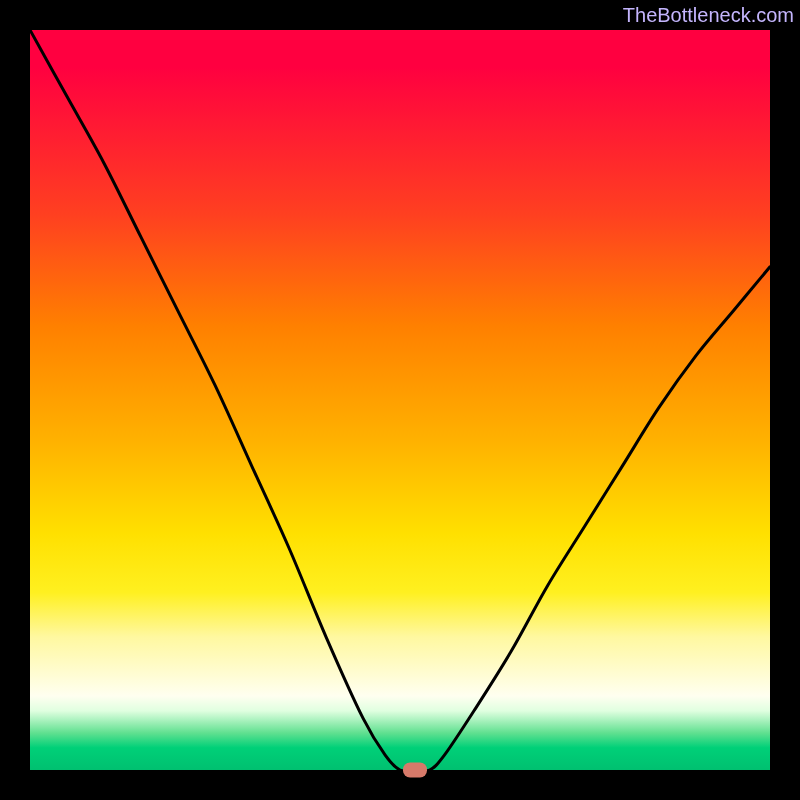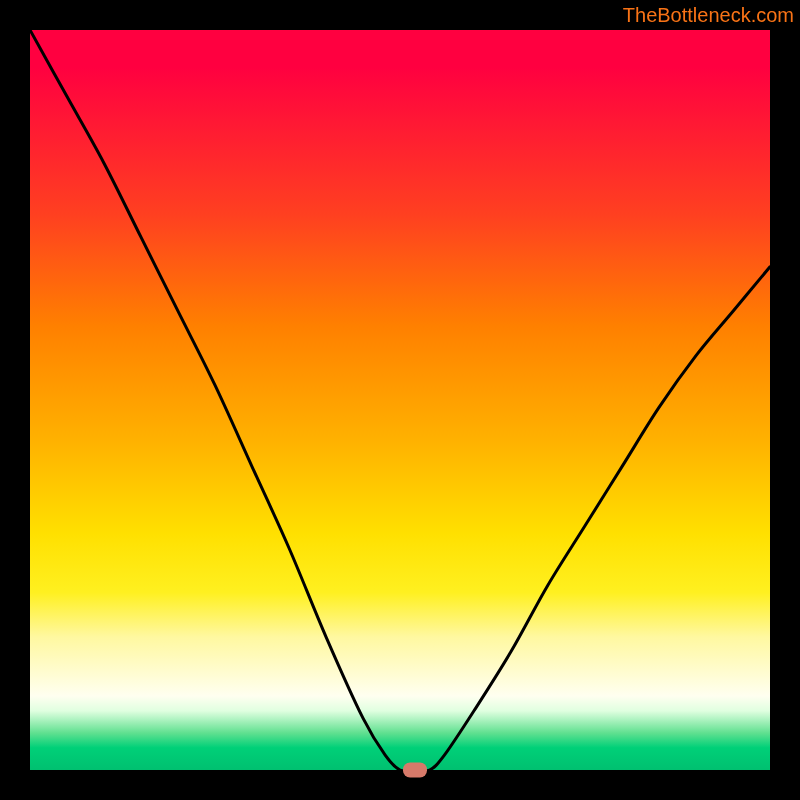--- a/index.html
+++ b/index.html
@@ -12,21 +12,21 @@
           #ff8000 40%,
           #ffb000 55%,
           #ffe000 68%,
           #fff020 76%,
           #fff8a0 82%,
           #fffff0 90%,
           #e0ffe0 92%,
           #60e090 95%,
           #00d078 97%,
           #00c070 100%);}
-  .watermark{position:absolute;right:6px;top:4px;color:#f97316;font-size:20px;z-index:5}
+  .watermark{position:absolute;right:6px;top:4px;color:#c4b5fd;font-size:20px;z-index:5}
   svg.curve{position:absolute;left:30px;top:30px;width:740px;height:740px;z-index:3}
   .marker{position:absolute;width:24px;height:15px;border-radius:7px;background:#d77a6a;z-index:4;transform:translate(-50%,-50%)}
 </style>
 </head>
 <body>
 
 <div class="wrap">
   <div class="plot"></div>
 
   <div class="watermark">TheBottleneck.com</div>

